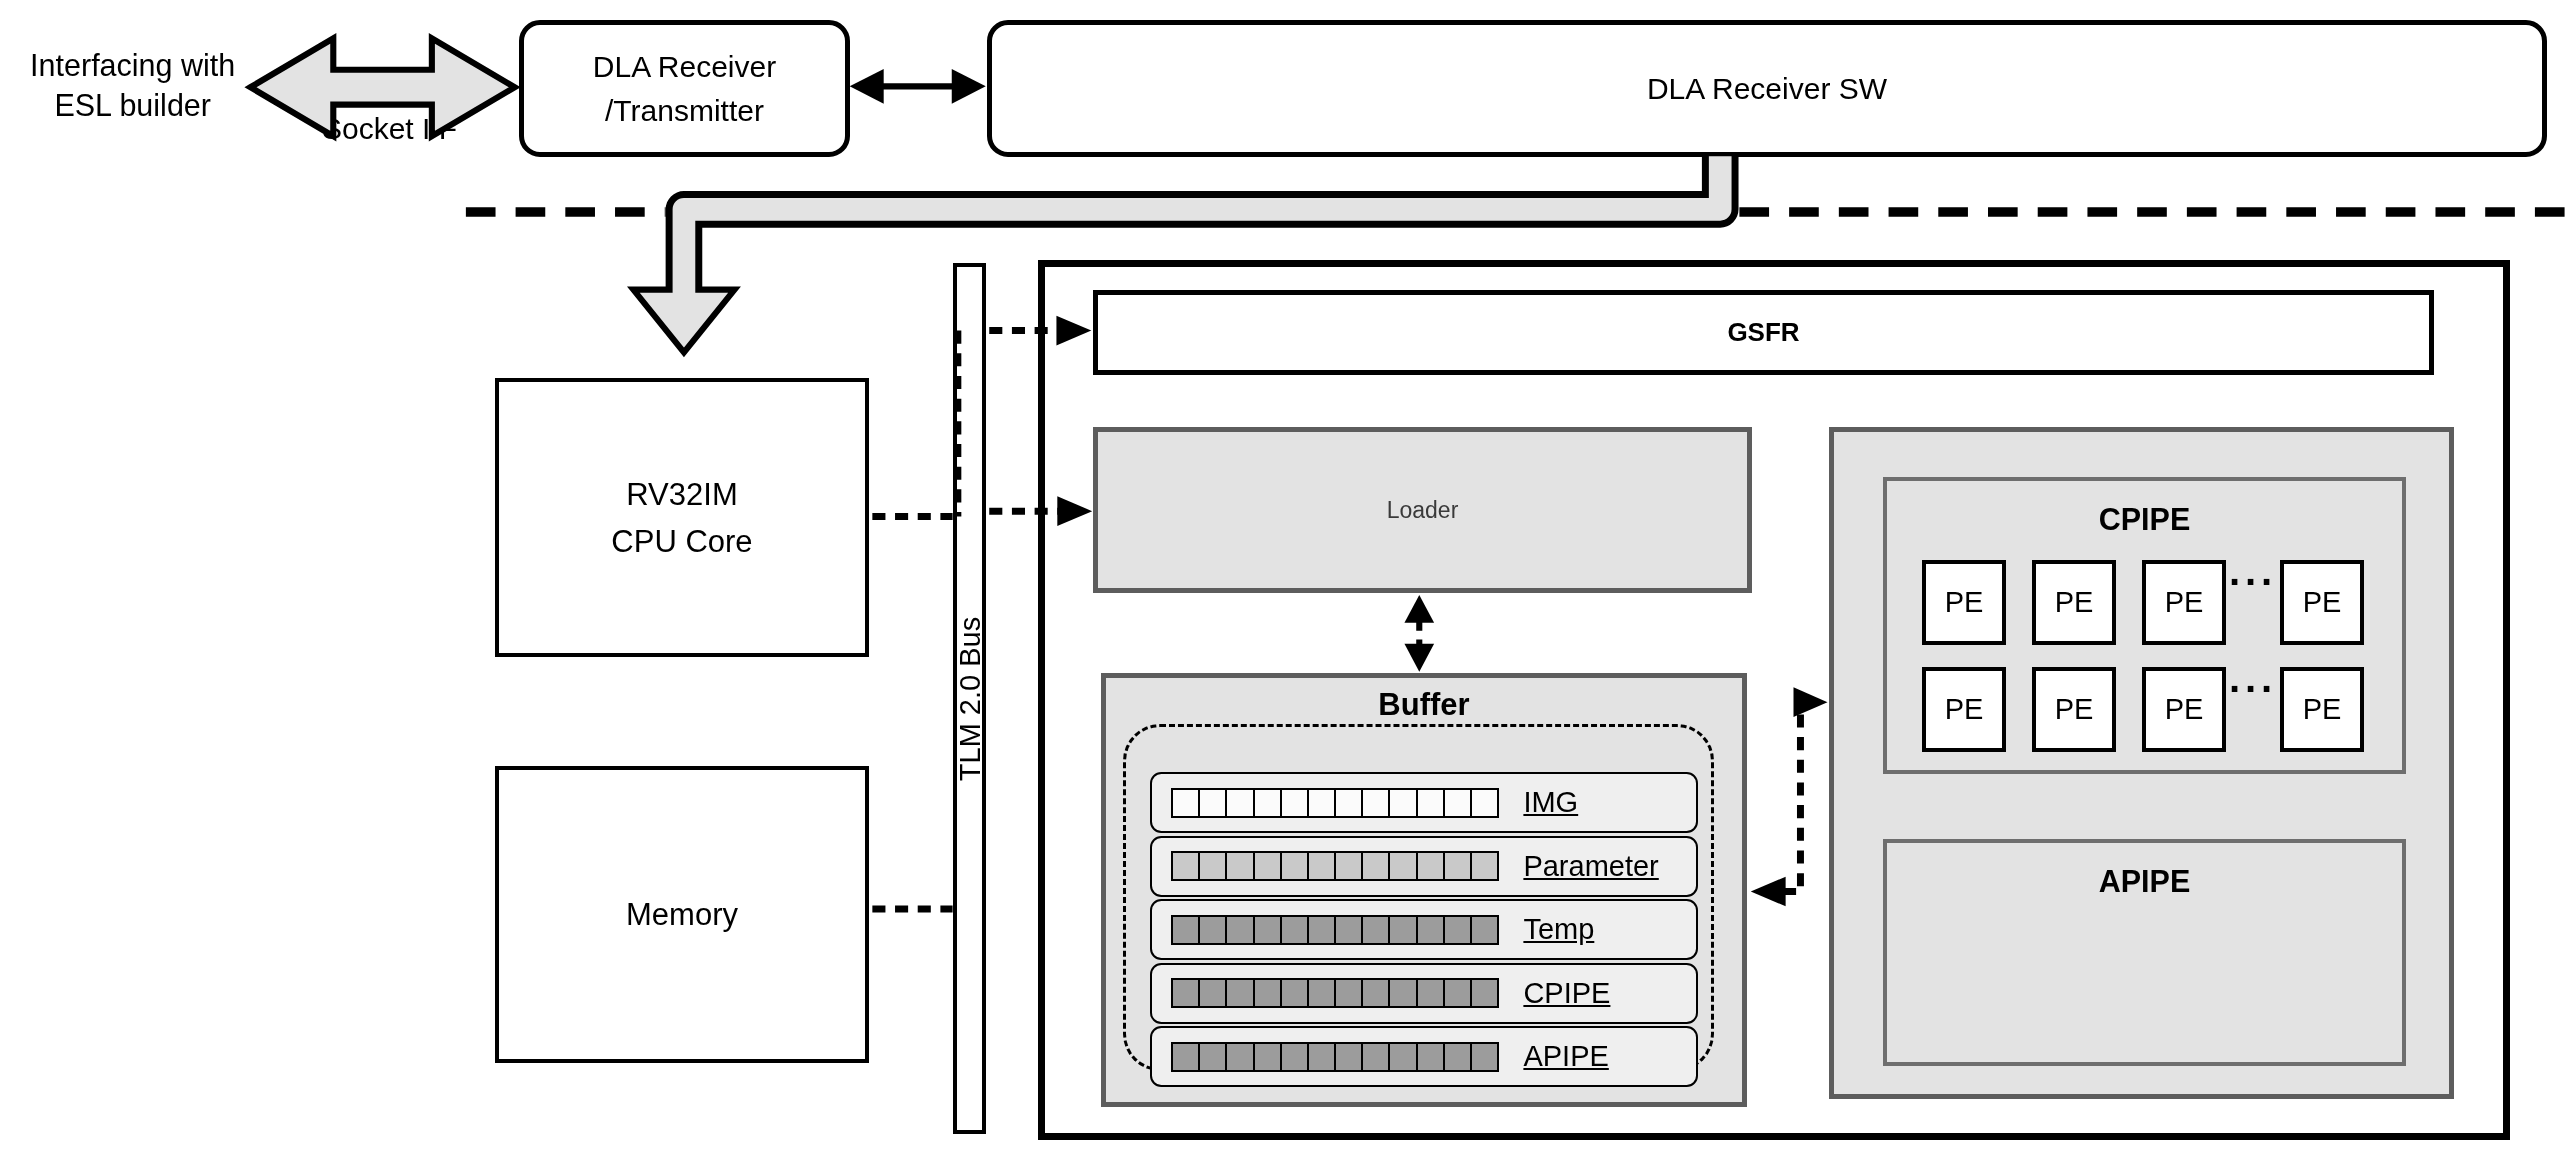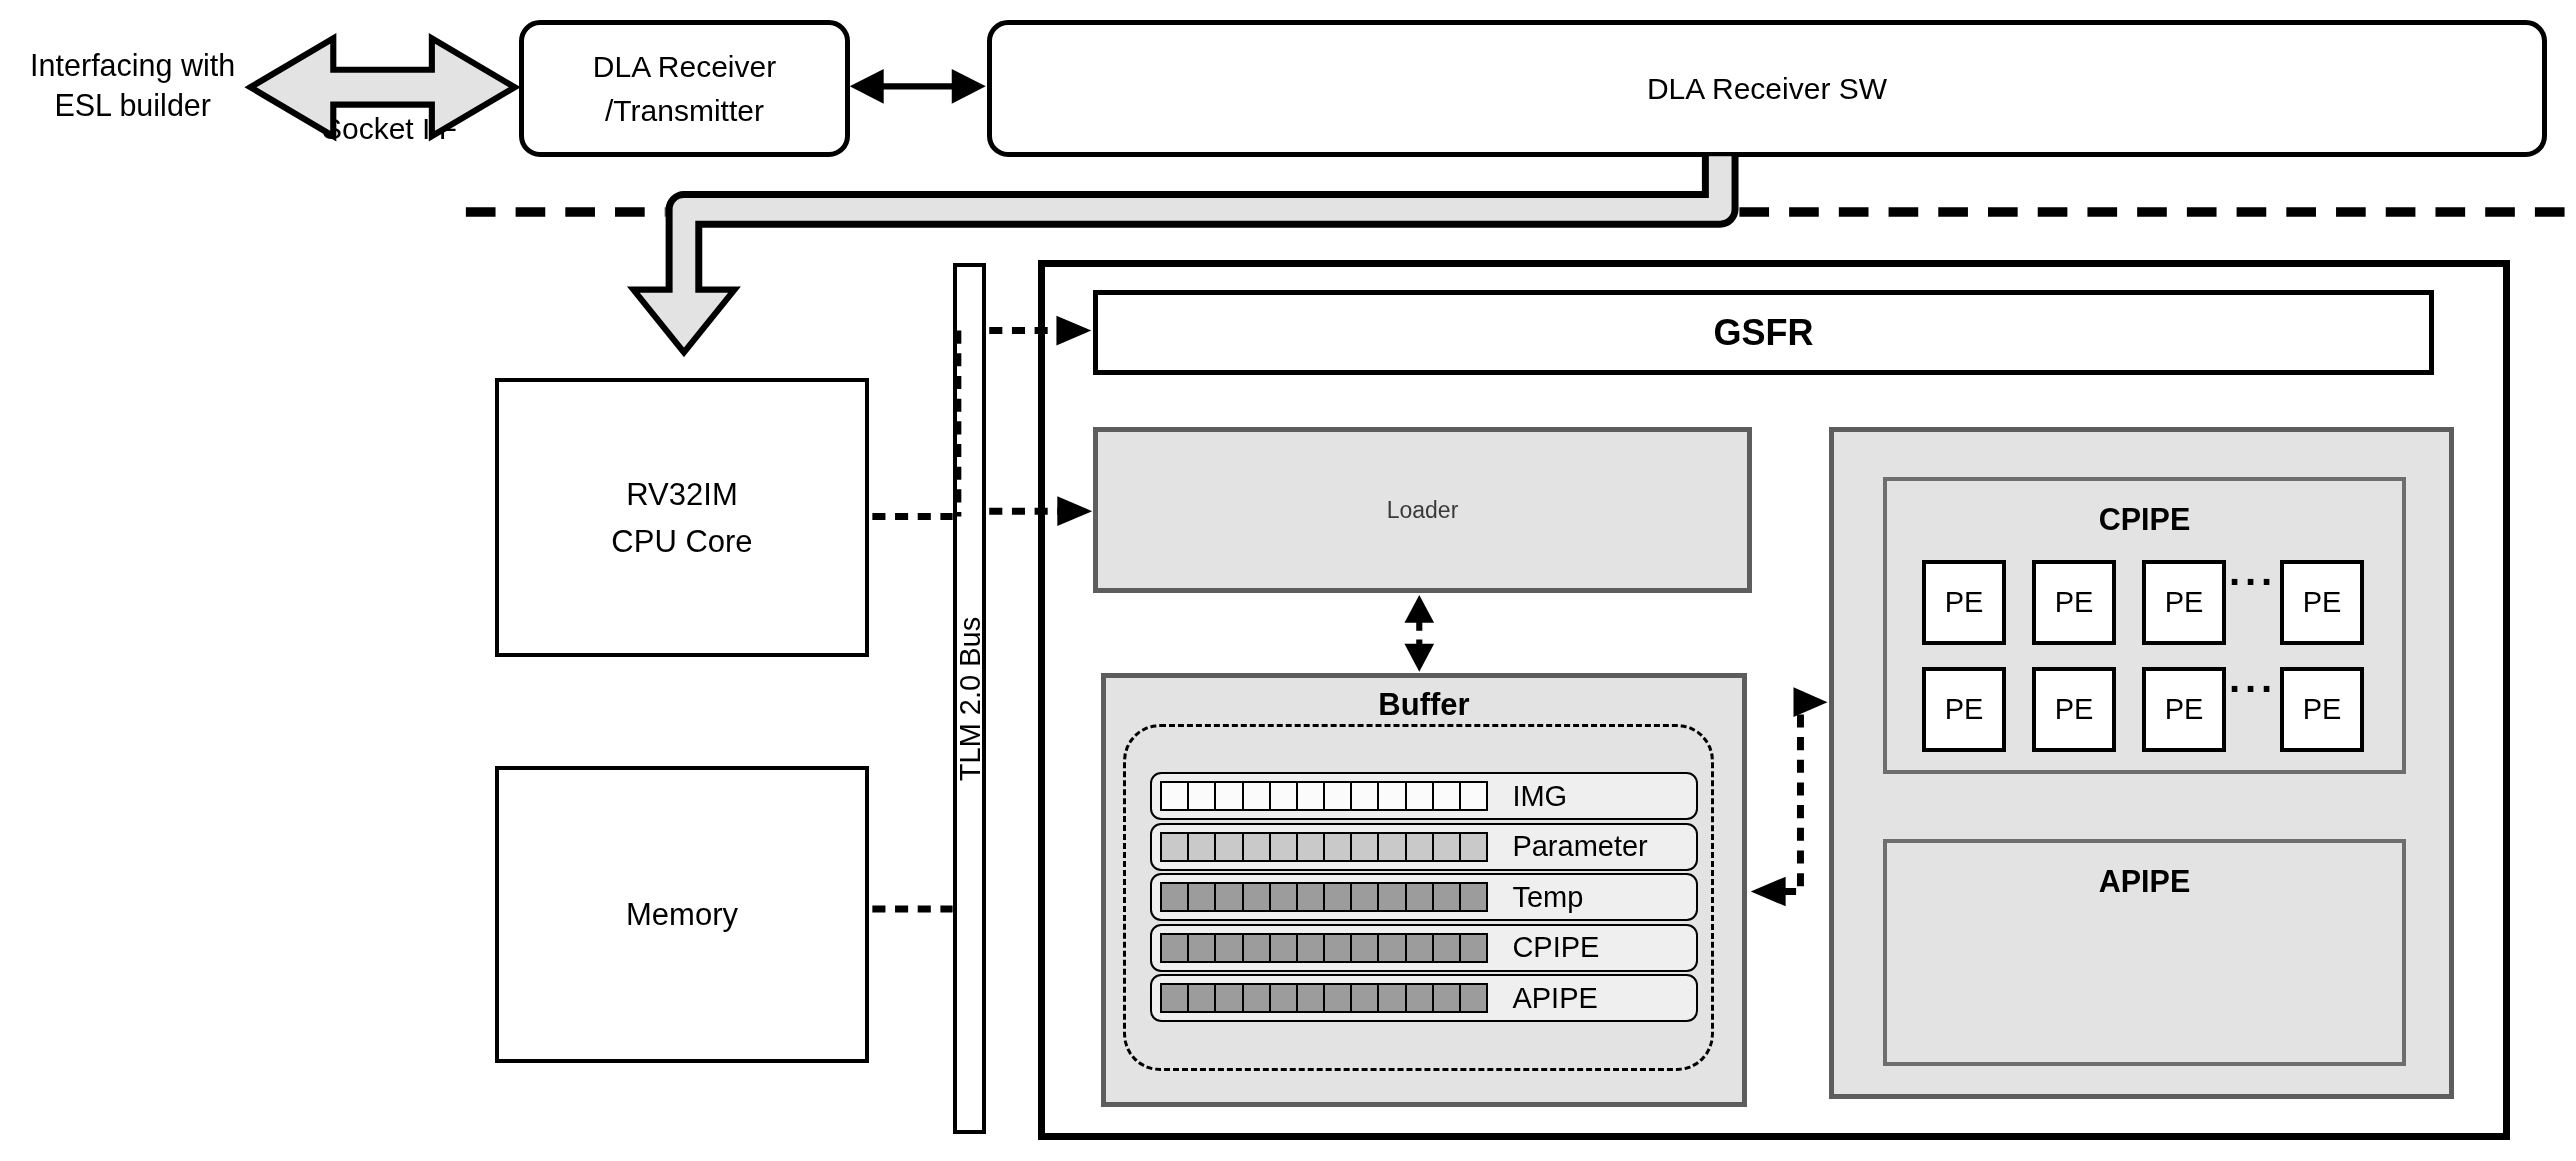--- a/index.html
+++ b/index.html
@@ -17,29 +17,29 @@
   
   #cpu-box{left:495px;top:378px;width:374px;height:279px;background:#fff;border:4.4px solid #000;box-sizing:border-box;font-size:31px;line-height:47px;}
   #memory-box{left:495px;top:766px;width:374px;height:297px;background:#fff;border:4.4px solid #000;box-sizing:border-box;font-size:31px;}
 
   
   #bus-bar{left:953px;top:263px;width:33px;height:871px;background:#fff;border:4.4px solid #000;box-sizing:border-box;}
   #bus-label{position:absolute;left:50%;top:50%;transform:translate(-50%,-50%) rotate(-90deg);white-space:nowrap;font-size:29px;}
 
   
   #hw-box{left:1038px;top:260px;width:1472px;height:880px;background:#fff;border:7.9px solid #000;box-sizing:border-box;}
-  #gsfr-box{left:1093px;top:290px;width:1341px;height:85px;background:#fff;border:5.2px solid #000;box-sizing:border-box;font-weight:bold;font-size:36px;}
+  #gsfr-box{left:1093px;top:290px;width:1341px;height:85px;background:#fff;border:5.2px solid #000;box-sizing:border-box;font-weight:bold;font-size:26px;}
   #loader-box{left:1093px;top:427px;width:659px;height:166px;background:#e3e3e3;border:5.2px solid #5d5d5d;box-sizing:border-box;font-size:23px;color:#3a3a3a;}
 
   
   #buffer-box{left:1101px;top:673px;width:646px;height:434px;background:#e3e3e3;border:5.2px solid #5d5d5d;box-sizing:border-box;}
   #buffer-title{position:absolute;left:0;top:8.7px;width:100%;text-align:center;font-weight:bold;font-size:31px;}
   #buffer-dashed{position:absolute;left:17.4px;top:46px;width:591px;height:347px;border:3.5px dashed #000;border-radius:37px;box-sizing:border-box;}
   #buffer-rows{position:absolute;left:44px;top:94px;width:548px;display:flex;flex-direction:column;gap:2.6px;}
-  .buffer-row{height:48px;background:#efefef;border:2.6px solid #000;border-radius:11.3px;box-sizing:border-box;display:flex;align-items:center;padding-left:8px;}
+  .buffer-row{height:61px;background:#efefef;border:2.6px solid #000;border-radius:11.3px;box-sizing:border-box;display:flex;align-items:center;padding-left:19px;text-decoration:underline;}
   .strip{width:328px;height:30px;border:2.6px solid #000;box-sizing:border-box;display:flex;}
   .cell{flex:1 1 auto;border-right:2.6px solid #000;}
   .cell:last-child{border-right:none;}
   .row-label{margin-left:24.4px;font-size:29px;}
 
   
   #pipes-container{left:1829px;top:427px;width:625px;height:672px;background:#e3e3e3;border:5.2px solid #5d5d5d;box-sizing:border-box;}
   .inner-panel{position:absolute;left:49px;width:523px;background:#e3e3e3;border:4.4px solid #6e6e6e;box-sizing:border-box;}
   #cpipe-inner{top:45px;height:297px;}
   #apipe-inner{top:407px;height:227px;}

